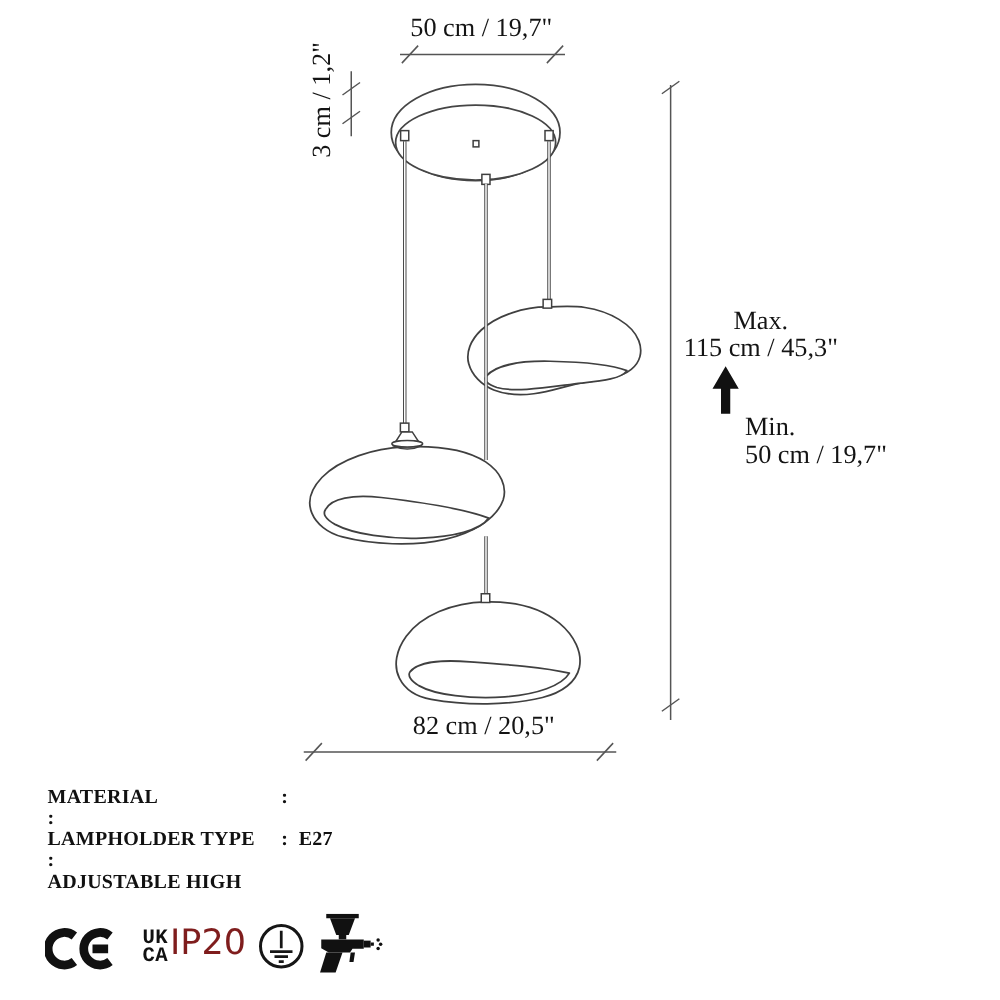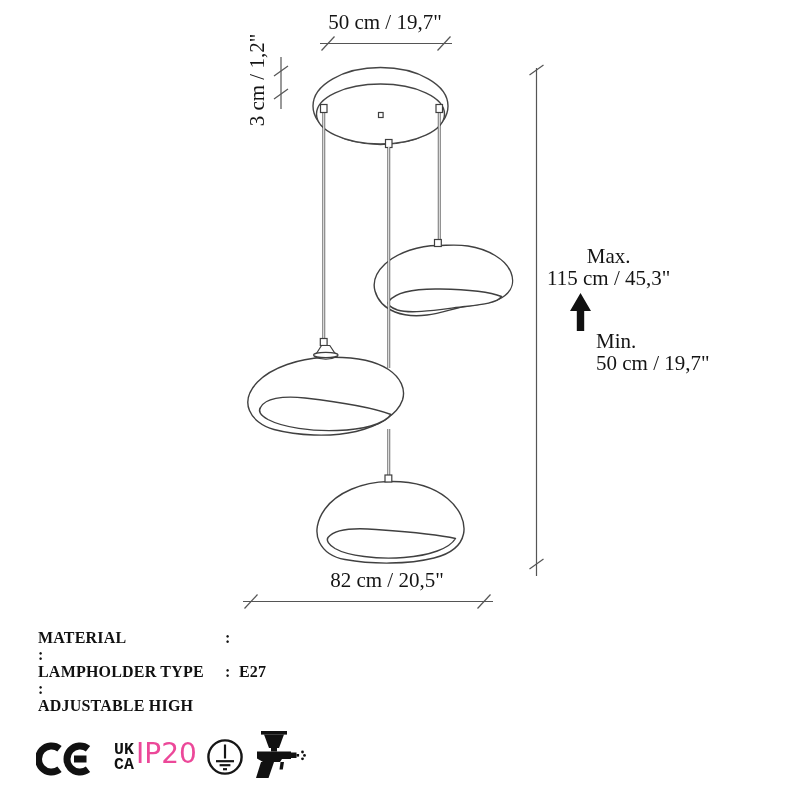--- a/index.html
+++ b/index.html
@@ -25,21 +25,21 @@
   .spec-sep{text-align:left;}
   
   .badges{position:absolute;left:36px;top:731px;height:50px;}
   .ukca{
     position:absolute;left:58px;top:11px;
     font-family:Liberation Mono, monospace;font-weight:bold;
     font-size:16.5px;line-height:15px;letter-spacing:0.2px;color:#111;margin-left:20px;
   }
   .ip20{
     position:absolute;left:100px;top:7px;
-    font-family:"DejaVu Sans", sans-serif;font-size:28px;line-height:32px;color:#ec4899;
+    font-family:"DejaVu Sans", sans-serif;font-size:28px;line-height:32px;color:#7f1d1d;
   }
 </style>
 </head>
 <body>
 
 <svg class="abs" style="left:0;top:0;" width="800" height="625" viewBox="0 0 800 625">
 
   <g stroke="#555" stroke-width="1.2" fill="none">
 
     <path d="M320 43.5 H452"></path>

